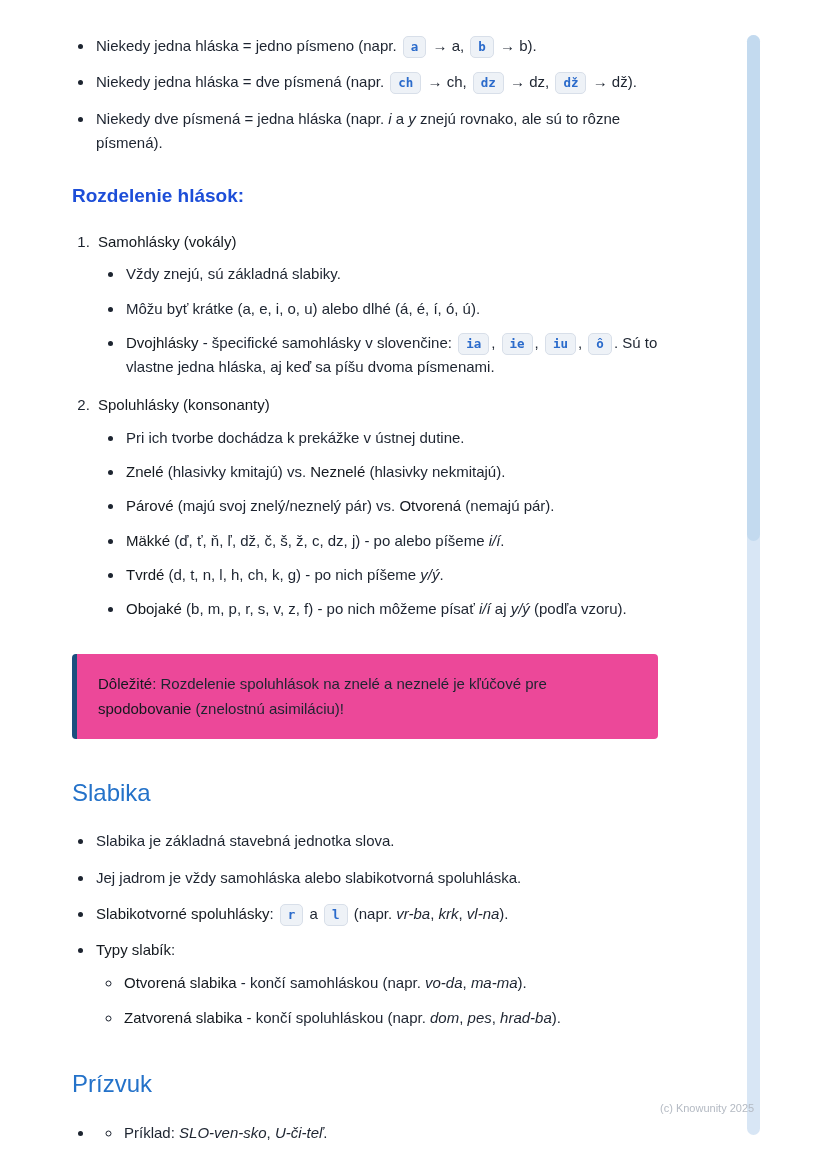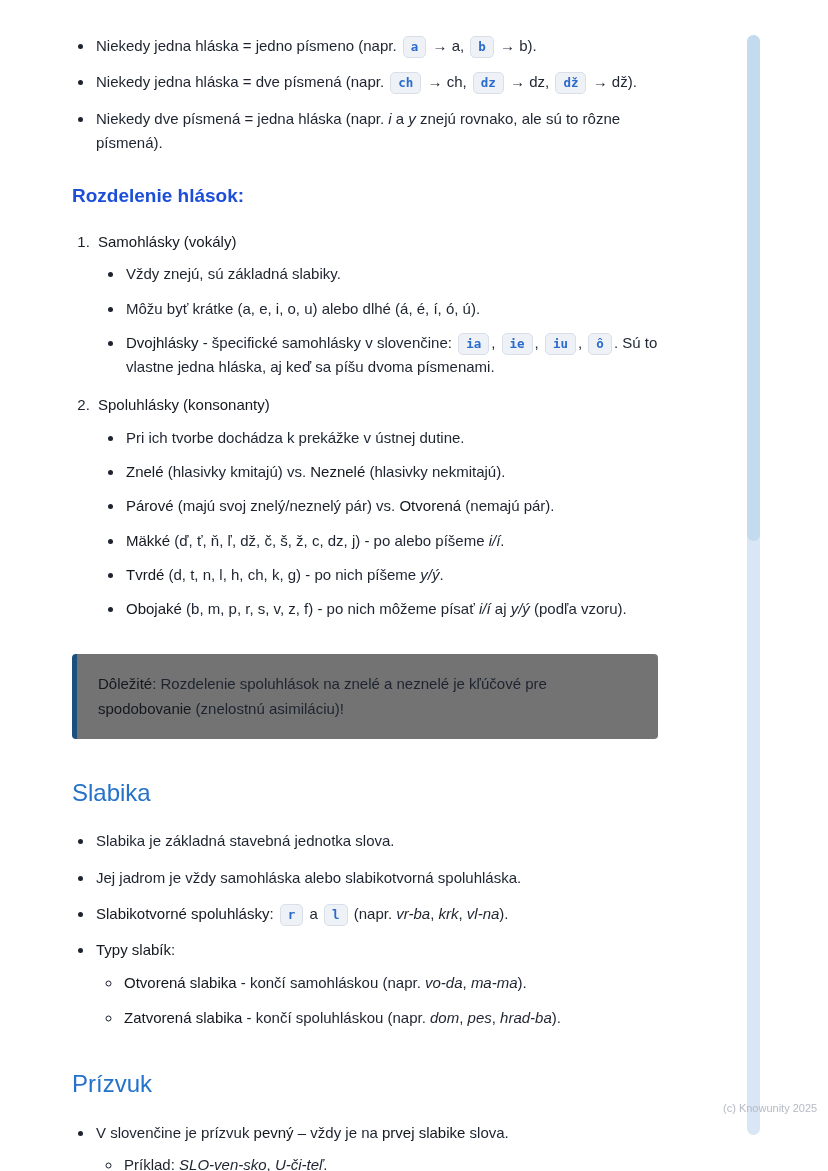--- a/index.html
+++ b/index.html
@@ -50,21 +50,21 @@
     color:#2b6bcb;
     background:#eef2f7;
     border:1px solid #d8dfe9;
     border-radius:5px;
     padding:1px 7px;
     margin:0 2px;
     line-height:1.45;
   }
   .callout {
     margin-top:32px;
-    background:#737373;
+    background:#ec4899;
     border-left:5px solid #1b4f7e;
     border-radius:4px;
     padding:17px 21px;
     line-height:1.7;
   }
   .scrollbar {
     position:absolute;
     top:35px; right:68px;
     width:13px; height:1100px;
     background:#d8e6f5;
@@ -72,21 +72,21 @@
   }
   .scrollbar .thumb {
     position:absolute;
     top:0; left:0;
     width:100%; height:46%;
     background:#c3daef;
     border-radius:7px;
   }
   .watermark {
     position:absolute;
-    left:723px; top:1102px;
+    left:660px; top:1102px;
     font-size:11px;
     color:#b4bac3;
     z-index:5;
     white-space:nowrap;
   }
 </style>
 </head>
 <body>
 
 <div class="page">
@@ -139,21 +139,20 @@
           <li><span class="rich"><strong>Otvorená slabika</strong><span> - končí samohláskou (napr. </span><em>vo-da</em><span>, </span><em>ma-ma</em><span>).</span></span></li>
           <li><span class="rich"><strong>Zatvorená slabika</strong><span> - končí spoluhláskou (napr. </span><em>dom</em><span>, </span><em>pes</em><span>, </span><em>hrad-ba</em><span>).</span></span></li>
         </ul>
       </li>
     </ul>
 
     <h2>Prízvuk</h2>
 
     <ul class="bullets">
       <li>
-        <span class="rich"><span>V slovenčine je prízvuk </span><strong>pevný</strong><span> – vždy je na </span><strong>prvej slabike</strong><span> slova.</span></span>
         <ul class="circle">
           <li><span class="rich"><span>Príklad: </span><em>SLO-ven-sko</em><span>, </span><em>U-či-teľ</em><span>.</span></span></li>
         </ul>
       </li>
     </ul>
 
   </div>
 
   <div class="scrollbar">
     <div class="thumb"></div>

